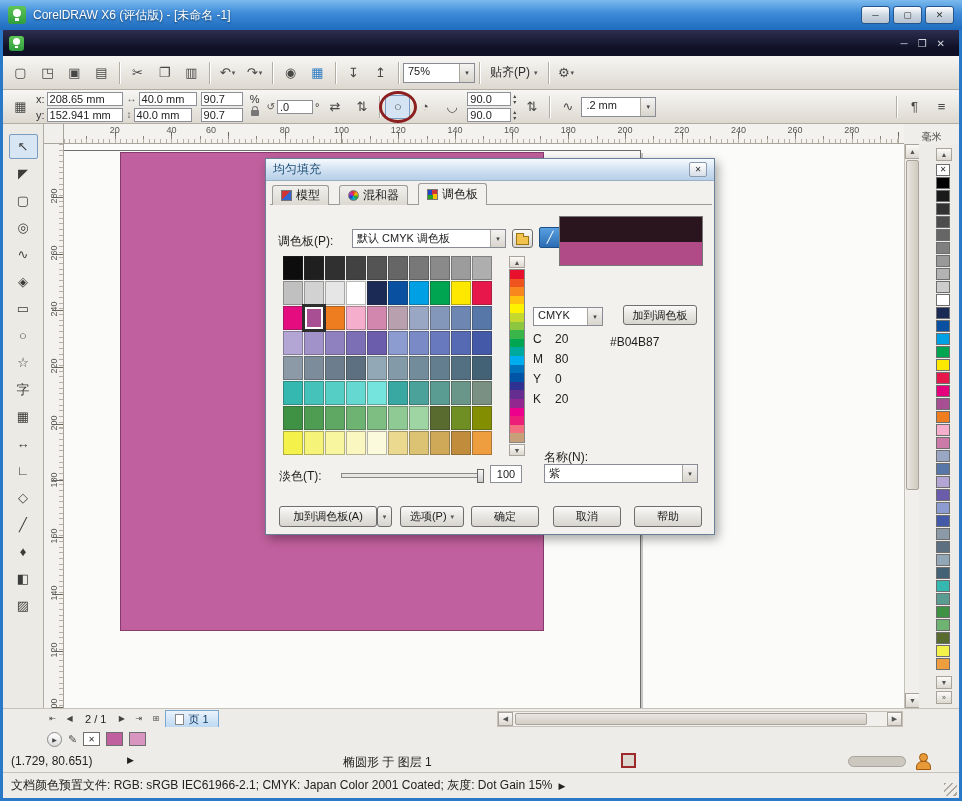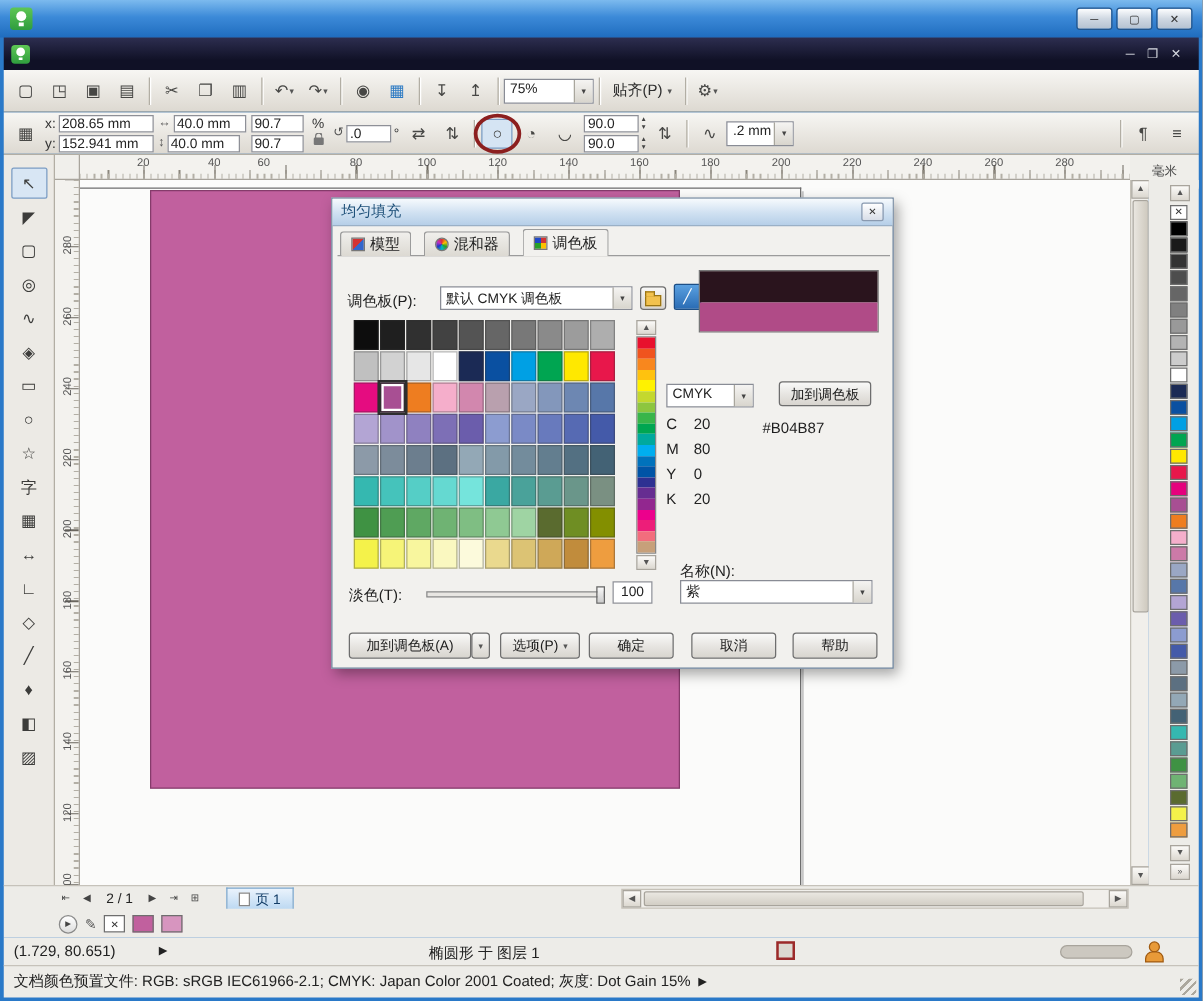--- a/index.html
+++ b/index.html
@@ -100,21 +100,21 @@
   #palette-col{left:919px;top:144px;width:40px;height:564px;background:#edece8}
   #palette-cells{position:absolute;left:17px;top:20px;display:flex;flex-direction:column;gap:1px}
   .pcell{width:14px;height:12px;border:1px solid #6e6e6e;flex:0 0 auto}
   .pcell.nofill{background:#fff;display:flex;align-items:center;justify-content:center;font-size:8px;color:#333;line-height:1}
 
   
   #pagenav{left:3px;top:708px;width:901px;height:20px;background:#edece8;border-top:1px solid #c6c2ba;
     display:flex;align-items:center;padding-left:42px;gap:2px}
   .nbtn{width:15px;height:15px;display:flex;align-items:center;justify-content:center;font-size:8px;color:#444}
   #page-label{font-size:11px;padding:0 6px;color:#222;white-space:nowrap}
-  #page-tab{height:17px;display:flex;align-items:center;gap:4px;padding:0 9px;margin-left:16px;
+  #page-tab{height:17px;display:flex;align-items:center;gap:4px;padding:0 9px;margin-left:0;
     background:linear-gradient(#eaf3fc,#bdd9f2);border:1px solid #7aa7d0;border-bottom:none;font-size:11px;color:#123c66}
   .tabic-page{width:9px;height:11px;background:#fff;border:1px solid #888;display:inline-block}
   #hscroll{position:absolute;left:494px;top:2px;width:406px;height:16px;display:flex;background:#f1efeb;border:1px solid #c5c1b8}
   #hscroll .sbtn{height:14px}
   #htrack{flex:1;position:relative}
   #hthumb{position:absolute;left:2px;top:1px;width:352px;height:12px;background:linear-gradient(#eae7e1,#d2cec5);border:1px solid #a8a49c;border-radius:2px}
   #corner{left:904px;top:708px;width:55px;height:20px;background:#edece8;border-top:1px solid #c6c2ba}
 
   #statusrow0{left:3px;top:728px;width:956px;height:22px;background:#edece8;display:flex;align-items:center;gap:6px;padding-left:44px}
   .roundbtn{width:15px;height:15px;border-radius:50%;border:1px solid #8a8a8a;background:linear-gradient(#fff,#ddd);
@@ -175,20 +175,21 @@
   #tint-value{left:224px;top:306px;width:32px;height:18px;background:#fff;border:1px solid #8e9097;font-size:11px;
     display:flex;align-items:center;justify-content:center}
 </style>
 </head>
 <body>
 
 <div id="root">
 
   <div id="titlebar">
     <div class="logo"></div>
+    <span id="title-text">CorelDRAW X6 (评估版) - [未命名 -1]</span>
     <div class="winbtns">
       <div class="winbtn">─</div>
       <div class="winbtn">▢</div>
       <div class="winbtn">✕</div>
     </div>
   </div>
 
   <div id="menubar">
     <div class="logo sm"></div>
     <div class="mdi">
@@ -342,21 +343,21 @@
           </span>
       </div>
     </div>
     <div class="tbtn">
         <span>⇅</span>
       </div>
     <div class="tb-sep"></div>
     <div class="tbtn">
         <span>∿</span>
       </div>
-    <div class="combo" style="width:54px">
+    <div class="combo" style="width:75px">
       <span class="combo-t">.2 mm</span>
       <span class="combo-a">
           <span>▾</span>
         </span>
     </div>
     <div class="tb-sep" style="margin-left:auto"></div>
     <div class="tbtn">
         <span>¶</span>
       </div>
     <div class="tbtn">

